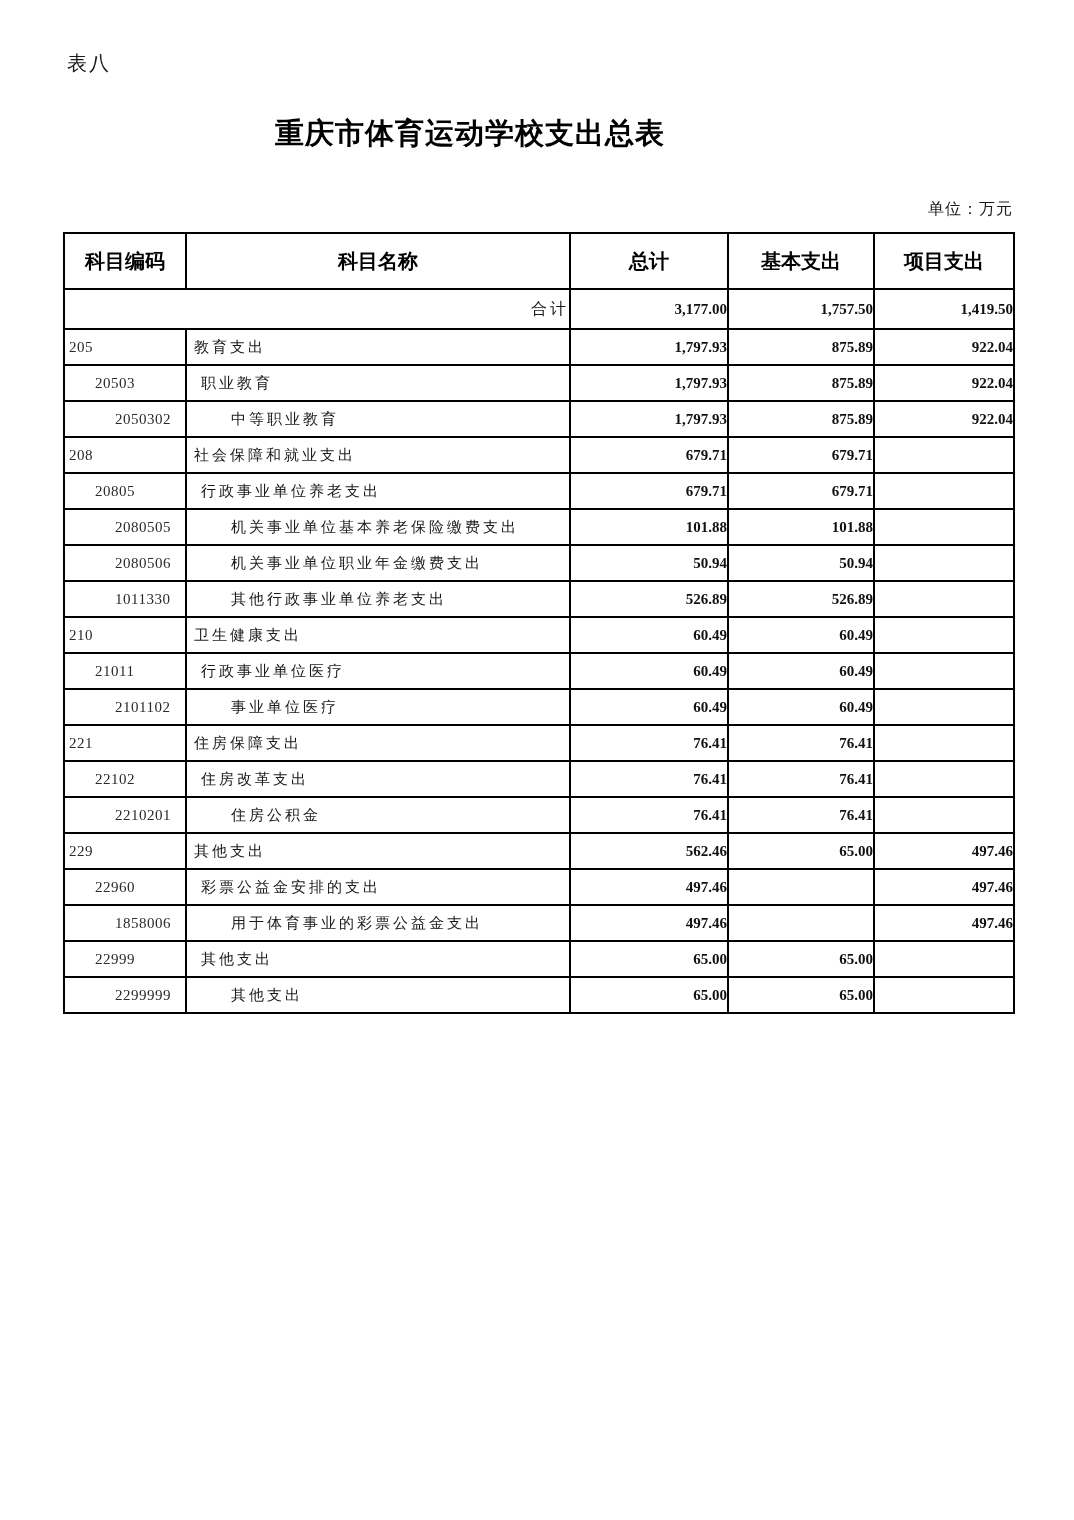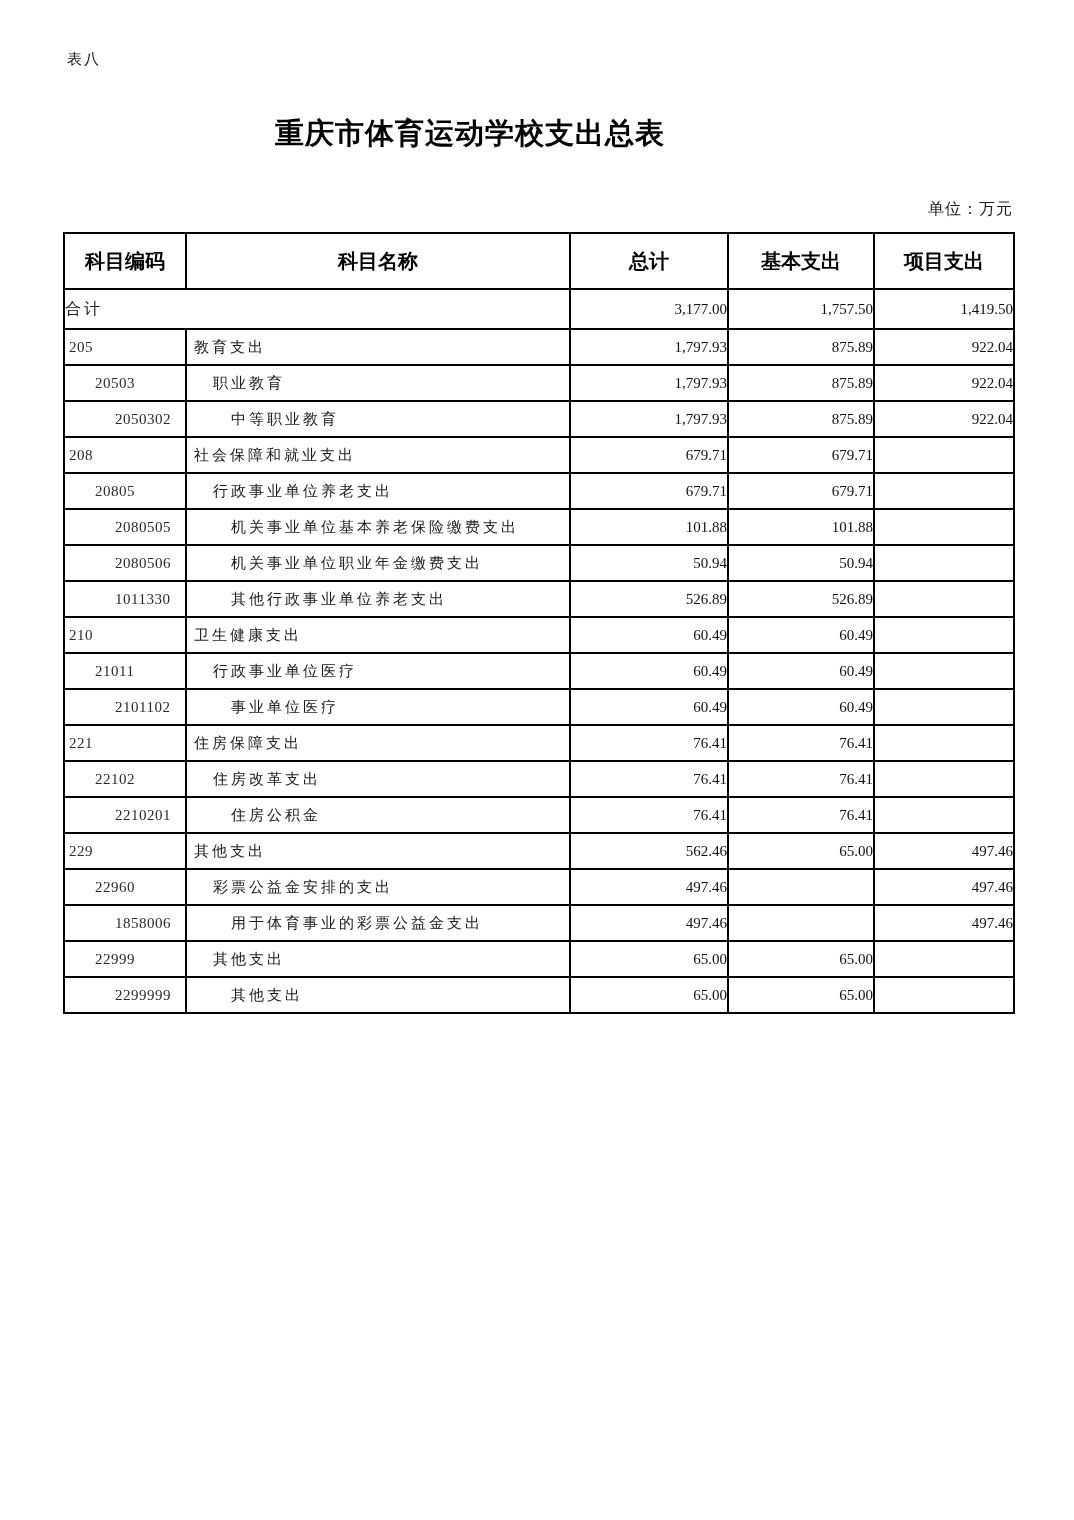--- a/index.html
+++ b/index.html
@@ -13,21 +13,21 @@
     height: 1520px;
     background: #ffffff;
     font-family: "Liberation Serif", serif;
     color: #111111;
     overflow: hidden;
   }
   .corner-label {
     position: absolute;
     left: 67px;
     top: 50px;
-    font-size: 15px;
+    font-size: 20px;
     letter-spacing: 2px;
     color: #1a1a1a;
   }
   .doc-title {
     position: absolute;
     left: 0;
     top: 114px;
     width: 940px;
     text-align: center;
     font-size: 29px;
@@ -65,46 +65,47 @@
     font-family: "Liberation Sans", sans-serif;
     font-size: 20px;
     font-weight: bold;
     text-align: center;
     color: #000000;
     margin-top: 12px;
   }
   tr.total-row td { height: 38px; }
   tr.data-row  td { height: 34px; }
   td.total-label {
-    text-align: left;
+    text-align: right;
     font-size: 16px;
     letter-spacing: 3px;
     color: #1a1a1a;
   }
   td.code-cell {
     font-size: 15px;
     color: #2a2a2a;
     letter-spacing: 0.5px;
   }
   td.name-cell {
     font-size: 15px;
     color: #1a1a1a;
     letter-spacing: 3px;
   }
   td.num-cell {
     text-align: right;
     padding-right: 5px;
     font-size: 15px;
     color: #111111;
+    font-weight: bold;
   }
   td.code-cell.lvl1 { padding-left: 4px;  }
   td.code-cell.lvl2 { padding-left: 30px; }
   td.code-cell.lvl3 { padding-left: 50px; }
   td.name-cell.lvl1 { padding-left: 7px;  }
-  td.name-cell.lvl2 { padding-left: 26px; }
+  td.name-cell.lvl2 { padding-left: 14px; }
   td.name-cell.lvl3 { padding-left: 44px; }
 </style>
 </head>
 <body>
 
 <div class="page">
 
   <div class="corner-label">表八</div>
 
   <h1 class="doc-title">重庆市体育运动学校支出总表</h1>

